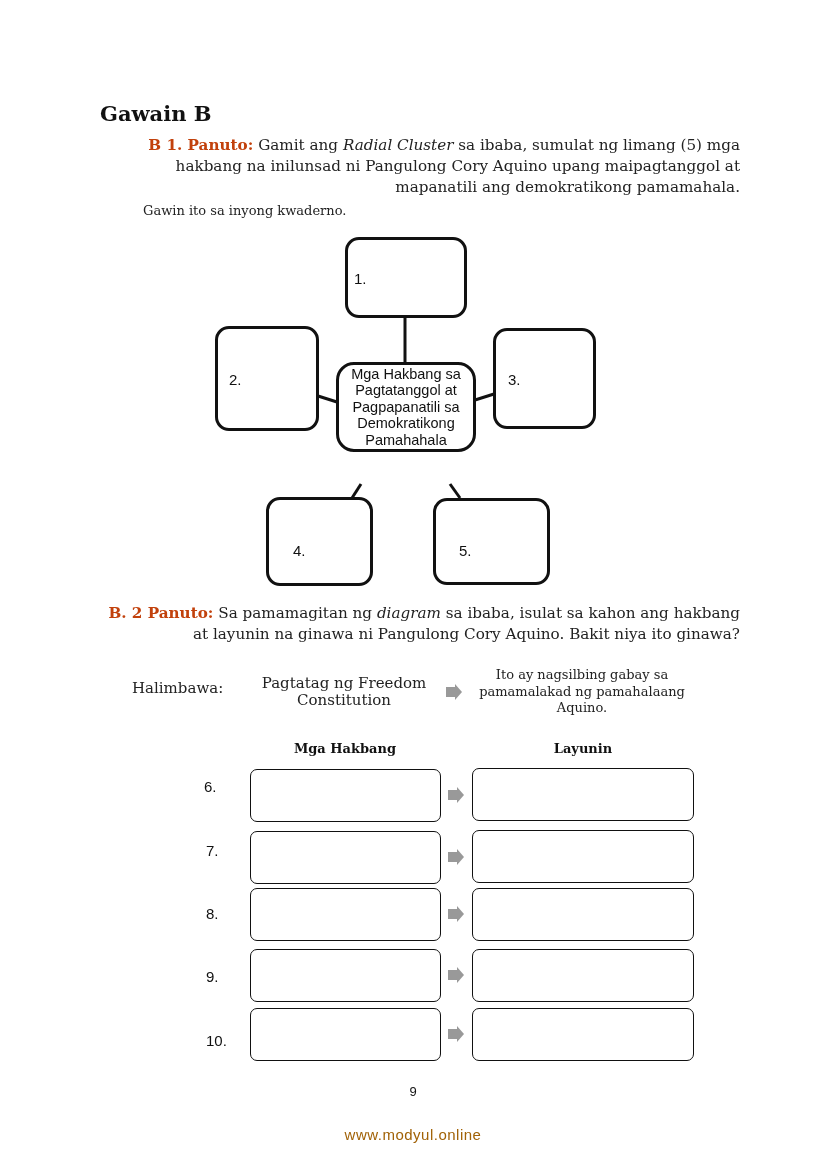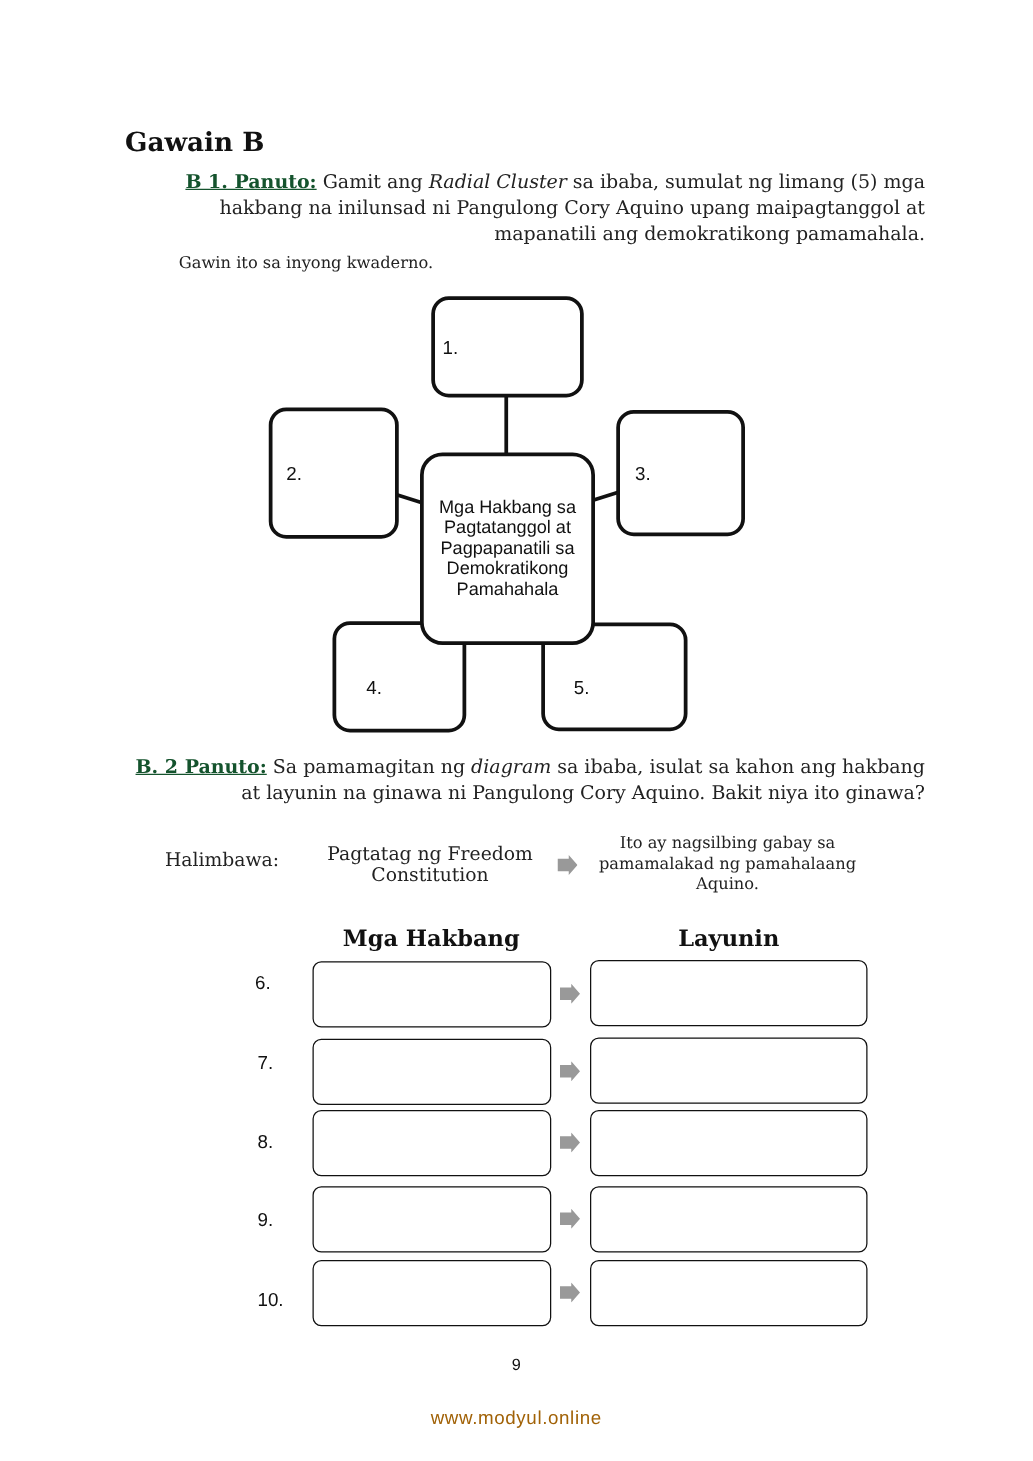--- a/index.html
+++ b/index.html
@@ -2,37 +2,37 @@
 <html><head>
   <meta charset="utf-8">
   <style>
     html, body { margin: 0; padding: 0; background: #ffffff; }
     body { width: 826px; height: 1169px; position: relative; overflow: hidden; color: #222; }
     .serif { font-family: "DejaVu Serif", "Liberation Serif", serif; text-align: right; }
     .sans { font-family: "Liberation Sans", "DejaVu Sans", sans-serif; }
     .abs { position: absolute; }
     #title { left: 100px; top: 101px; font-size: 21px; font-weight: bold; color: #111; }
     .para { left: 100px; font-size: 15.2px; line-height: 21px; color: #222; width: 640px; }
-    .para b { color: #14532d; text-decoration: underline; }
+    .para b { color: #c2410c; }
     #p1 { top: 135px; }
     #p1-note { left: 143px; top: 203px; font-size: 13px; color: #222; }
     #p2 { top: 603px; }
 
     .box { position: absolute; border: 3px solid #111; border-radius: 14px; background: #fff; box-sizing: border-box; }
     .box .num { position: absolute; font-size: 15px; color: #111; }
-    #center { left: 336px; top: 362px; width: 140px; height: 154px; border-radius: 18px; display: flex; align-items: center; justify-content: center; text-align: center; font-size: 14.5px; line-height: 16.5px; color: #111; padding: 0 6px; }
+    #center { left: 336px; top: 362px; width: 140px; height: 90px; border-radius: 18px; display: flex; align-items: center; justify-content: center; text-align: center; font-size: 14.5px; line-height: 16.5px; color: #111; padding: 0 6px; }
 
     svg.connectors { position: absolute; left: 0; top: 0; }
 
     .ex { font-size: 15px; color: #222; }
     #ex-label { left: 132px; top: 679px; }
     #ex-step { left: 252px; top: 675px; width: 184px; text-align: center; line-height: 17px; }
     #ex-goal { left: 478px; top: 667px; width: 208px; text-align: center; line-height: 16.5px; font-size: 13px; }
 
-    .colhead { top: 741px; font-size: 18px; font-weight: bold; color: #111; text-align: center; }
+    .colhead { top: 741px; font-size: 13px; font-weight: bold; color: #111; text-align: center; }
     #col-left { left: 250px; width: 190px; }
     #col-right { left: 472px; width: 222px; }
 
     .rowbox { position: absolute; border: 1.5px solid #111; border-radius: 7px; box-sizing: border-box; background: #fff; }
     .rowbox.left { left: 250px; width: 191px; }
     .rowbox.right { left: 472px; width: 222px; }
     .rownum { position: absolute; font-size: 15px; color: #111; }
     .arrow { position: absolute; width: 16px; height: 16px; }
 
     #page-num { left: 0; width: 826px; text-align: center; top: 1084px; font-size: 13px; color: #111; }

